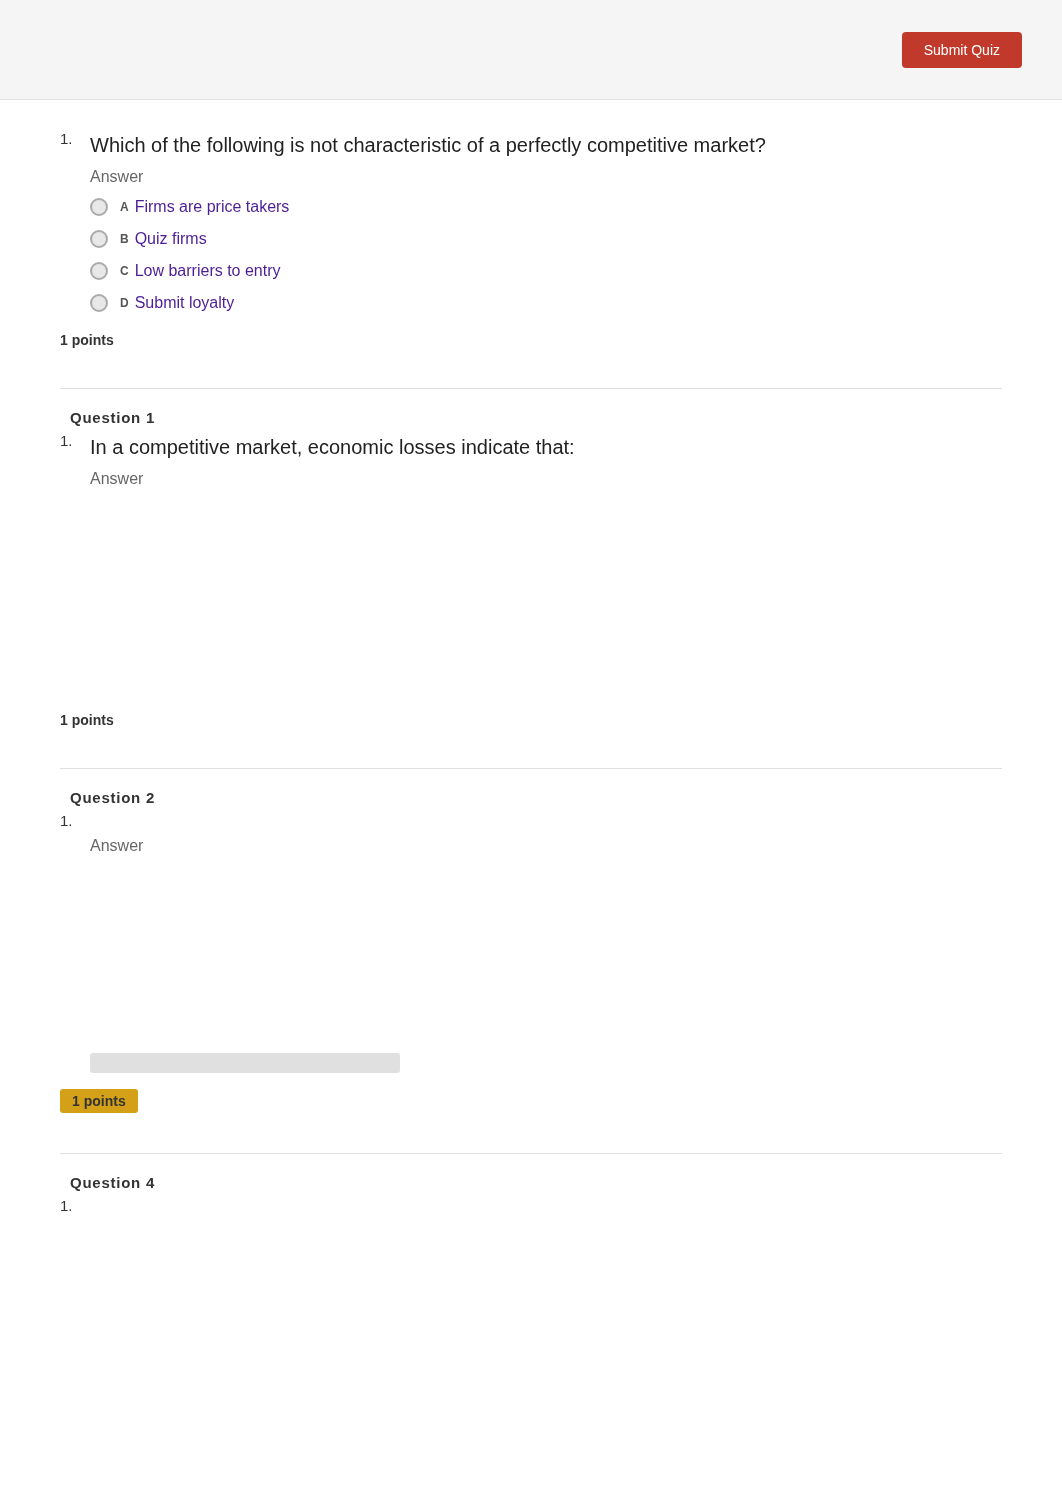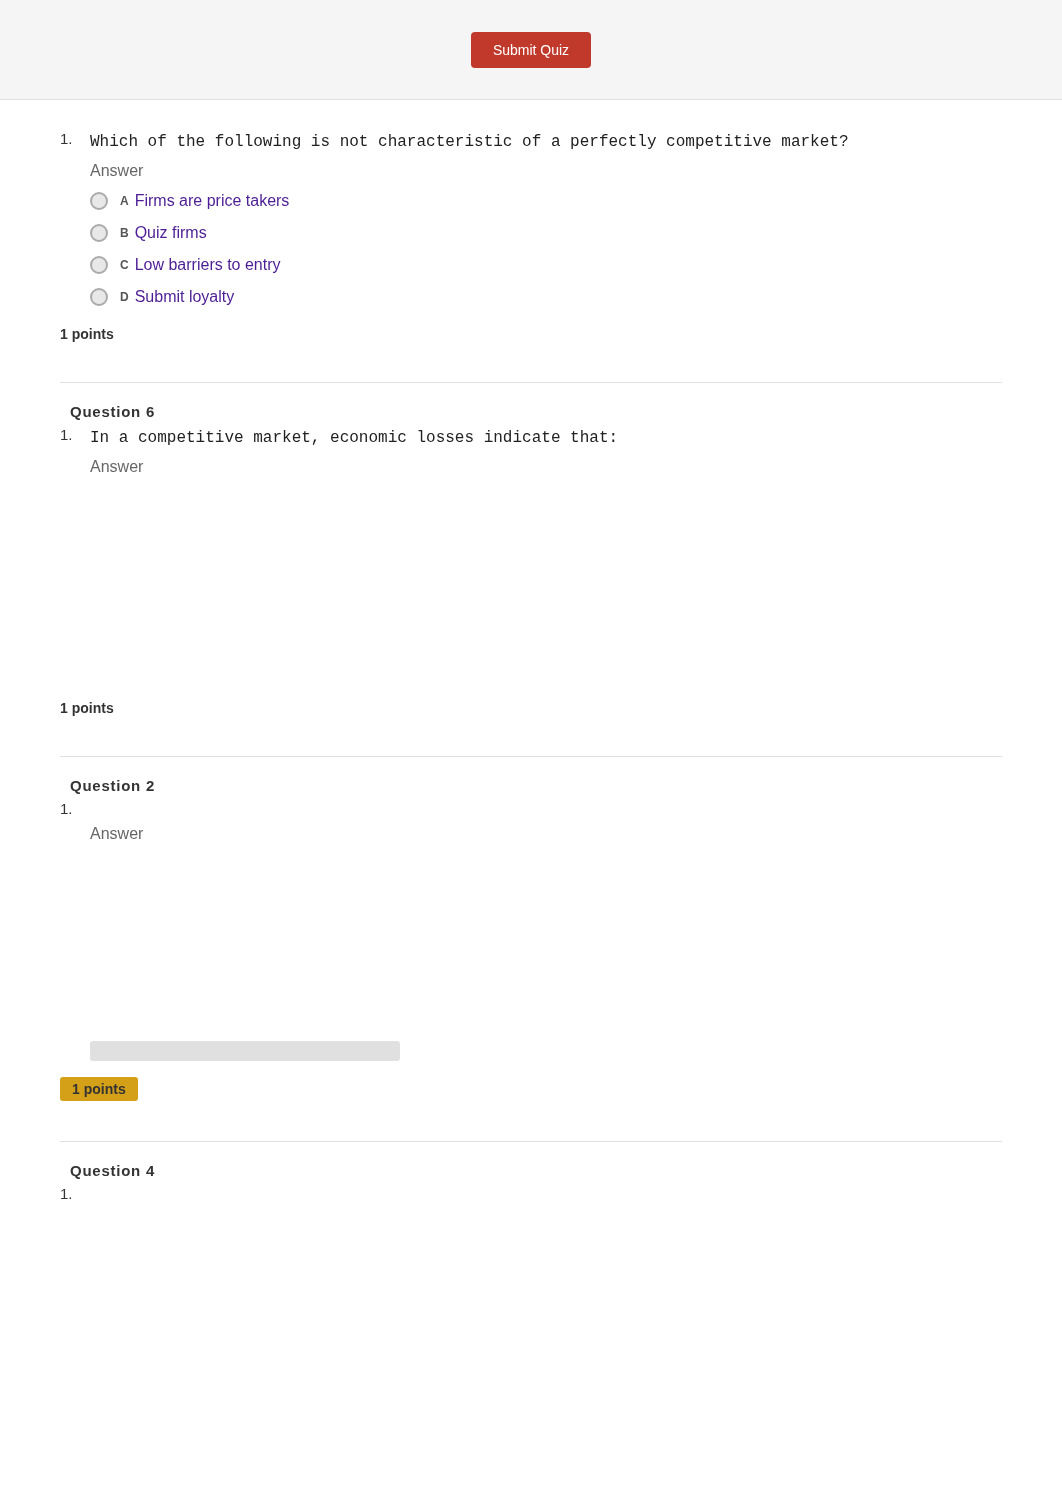--- a/index.html
+++ b/index.html
@@ -24,21 +24,21 @@
       padding: 0;
       position: relative;
     }
 
     .top-bar {
       width: 100%;
       height: 100px;
       background: #f5f5f5;
       display: flex;
       align-items: center;
-      justify-content: center;
+      justify-content: flex-end;
       padding: 16px 40px;
       border-bottom: 1px solid #e0e0e0;
     }
 
     .top-bar-button {
       background: #c0392b;
       color: #ffffff;
       border: none;
       padding: 10px 22px;
       border-radius: 4px;
@@ -73,24 +73,24 @@
 
     .question-number {
       font-size: 15px;
       color: #333;
       margin-right: 10px;
       min-width: 20px;
       font-family: Arial, sans-serif;
     }
 
     .question-text {
-      font-size: 16px;
+      font-size: 20px;
       color: #222;
       line-height: 1.5;
-      font-family: Liberation Mono, monospace;
+      font-family: Liberation Sans, sans-serif;
     }
 
     .answer-label {
       font-size: 16px;
       color: #666;
       margin-left: 30px;
       margin-top: 8px;
       margin-bottom: 8px;
       font-family: Arial, sans-serif;
     }
@@ -219,21 +219,21 @@
         </li>
       </ul>
       <div class="points-row">
         <span class="points-badge">1 points</span>
       </div>
     </div>
 
     <hr class="divider">
 
     <div class="question-block">
-      <div class="question-header">Question 6</div>
+      <div class="question-header">Question 1</div>
       <div class="question-number-row">
         <span class="question-number">1.</span>
         <span class="question-text">In a competitive market, economic losses indicate that:</span>
       </div>
       <div class="answer-label">Answer</div>
       <div class="answer-area-empty"></div>
       <div class="points-row">
         <span class="points-badge">1 points</span>
       </div>
     </div>

